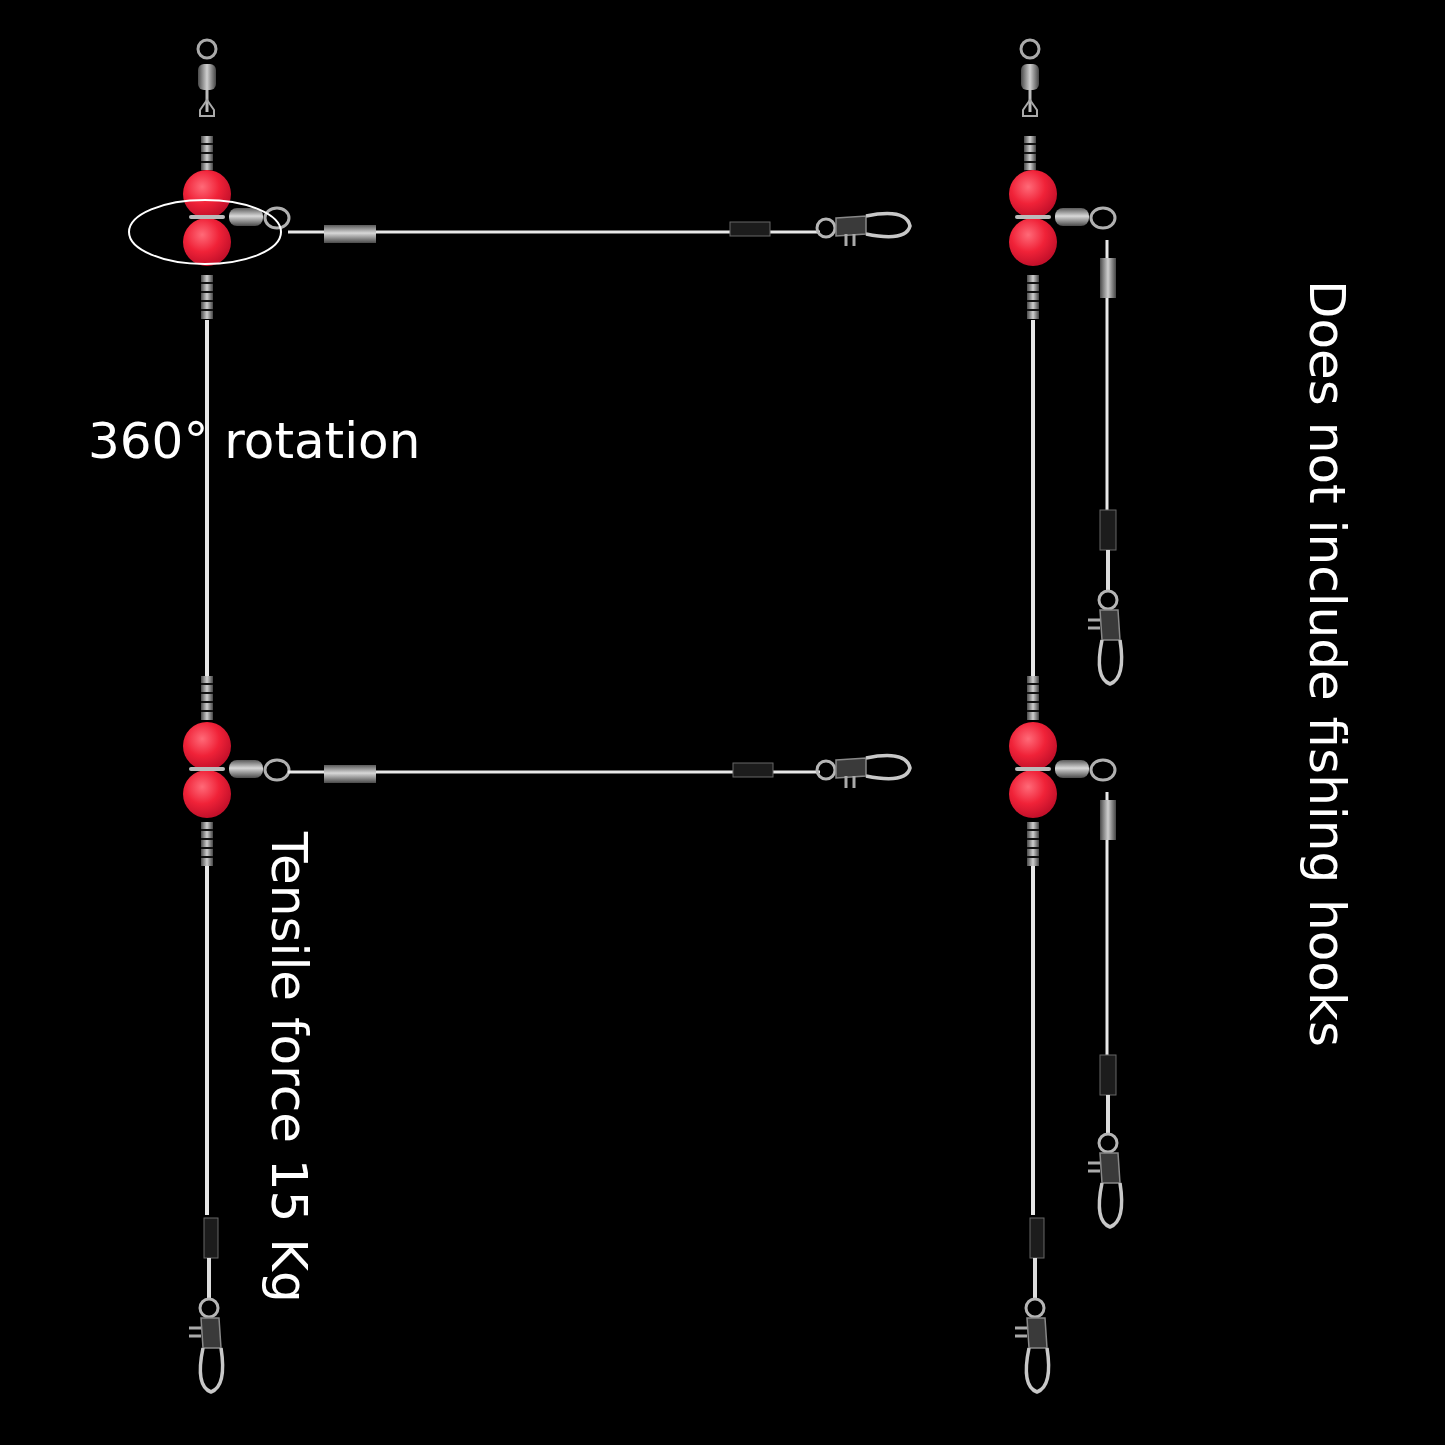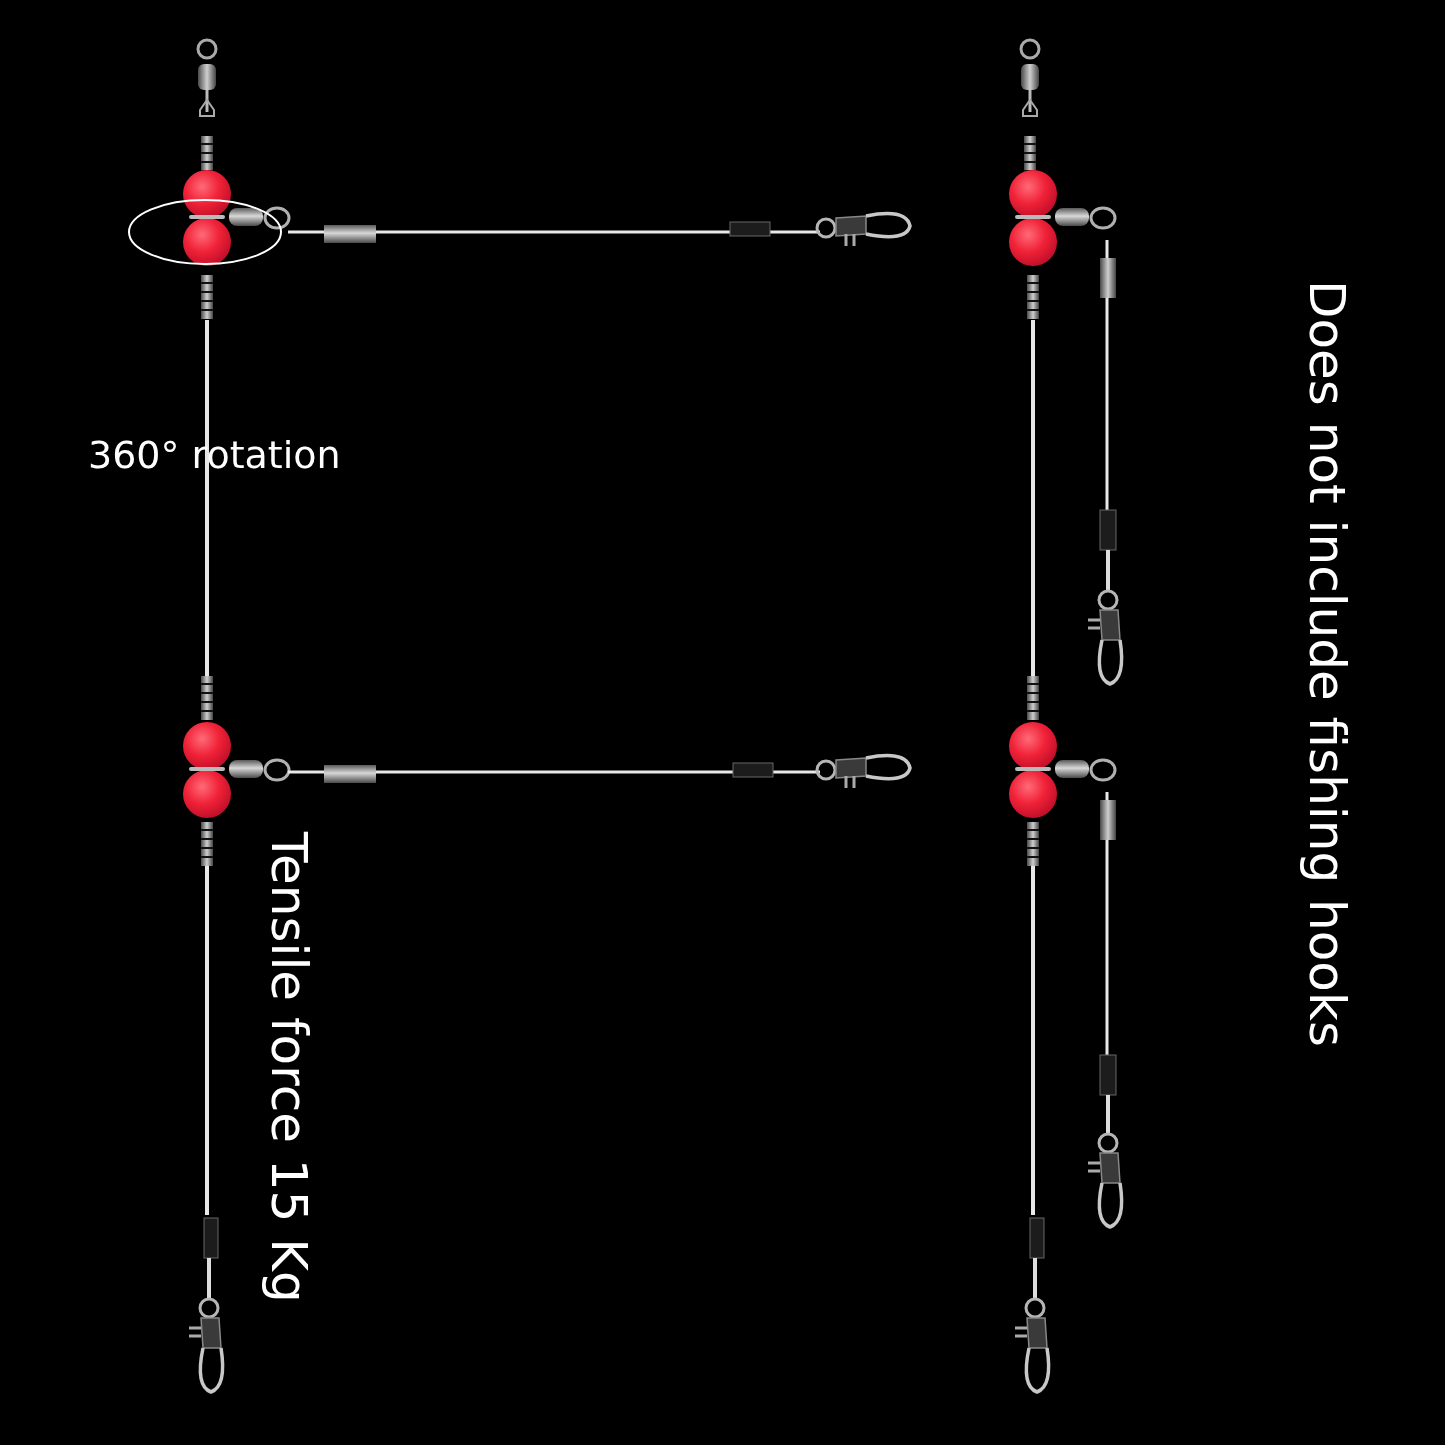--- a/index.html
+++ b/index.html
@@ -1,20 +1,20 @@
 <!DOCTYPE html>
 <html><head>
   <meta charset="utf-8">
   <style>
     html, body { margin: 0; padding: 0; background: #000; }
     body { width: 1445px; height: 1445px; position: relative; overflow: hidden;
            font-family: "DejaVu Sans", "Liberation Sans", sans-serif; }
     #canvas { position: absolute; left: 0; top: 0; }
     .label { position: absolute; color: #fff; white-space: nowrap; line-height: 1; }
-    .label-rotation { left: 88px; top: 436px; font-size: 38px; letter-spacing: 0px; }
+    .label-rotation { left: 88px; top: 416px; font-size: 50px; letter-spacing: 0px; }
     .label-tensile { left: 262px; top: 832px; font-size: 50px;
                      transform-origin: 0 0; transform: translate(52px, 0) rotate(90deg); }
     .label-nohooks { left: 1300px; top: 280px; font-size: 50px;
                      transform-origin: 0 0; transform: translate(52px, 0) rotate(90deg); }
   </style>
 </head>
 <body>
 
 <svg id="canvas" width="1445" height="1445" viewBox="0 0 1445 1445">
   <defs>

